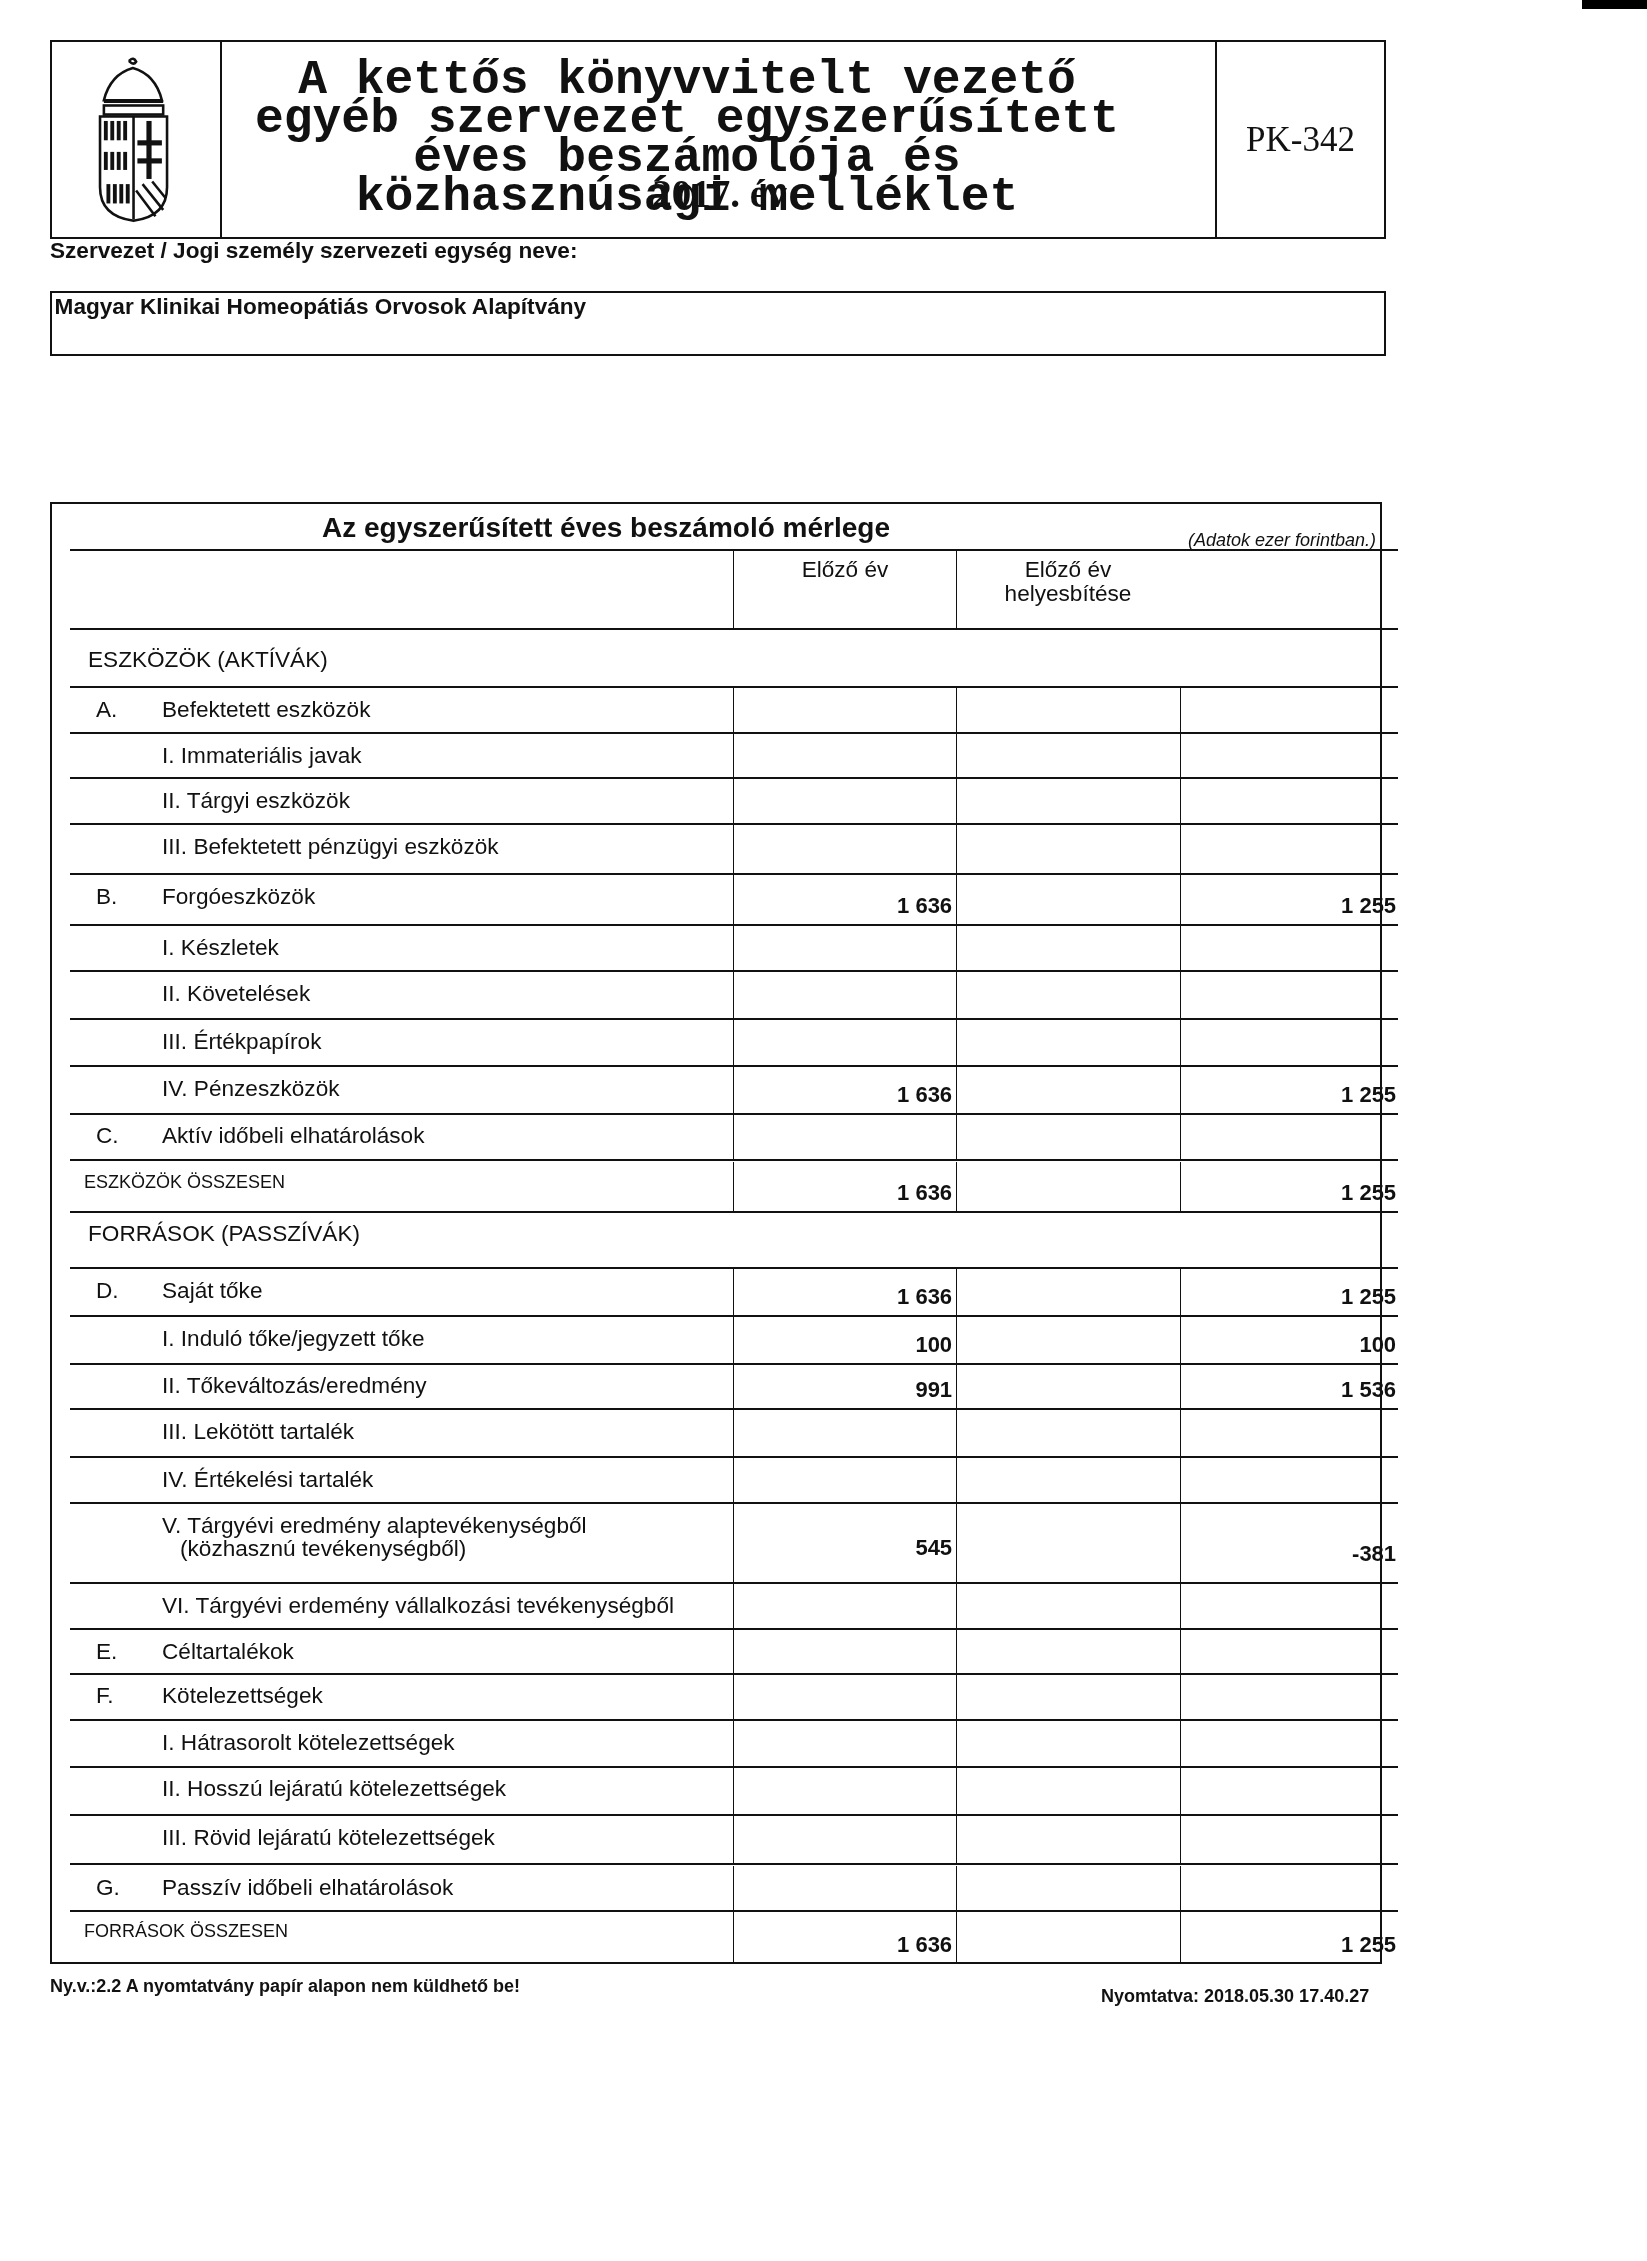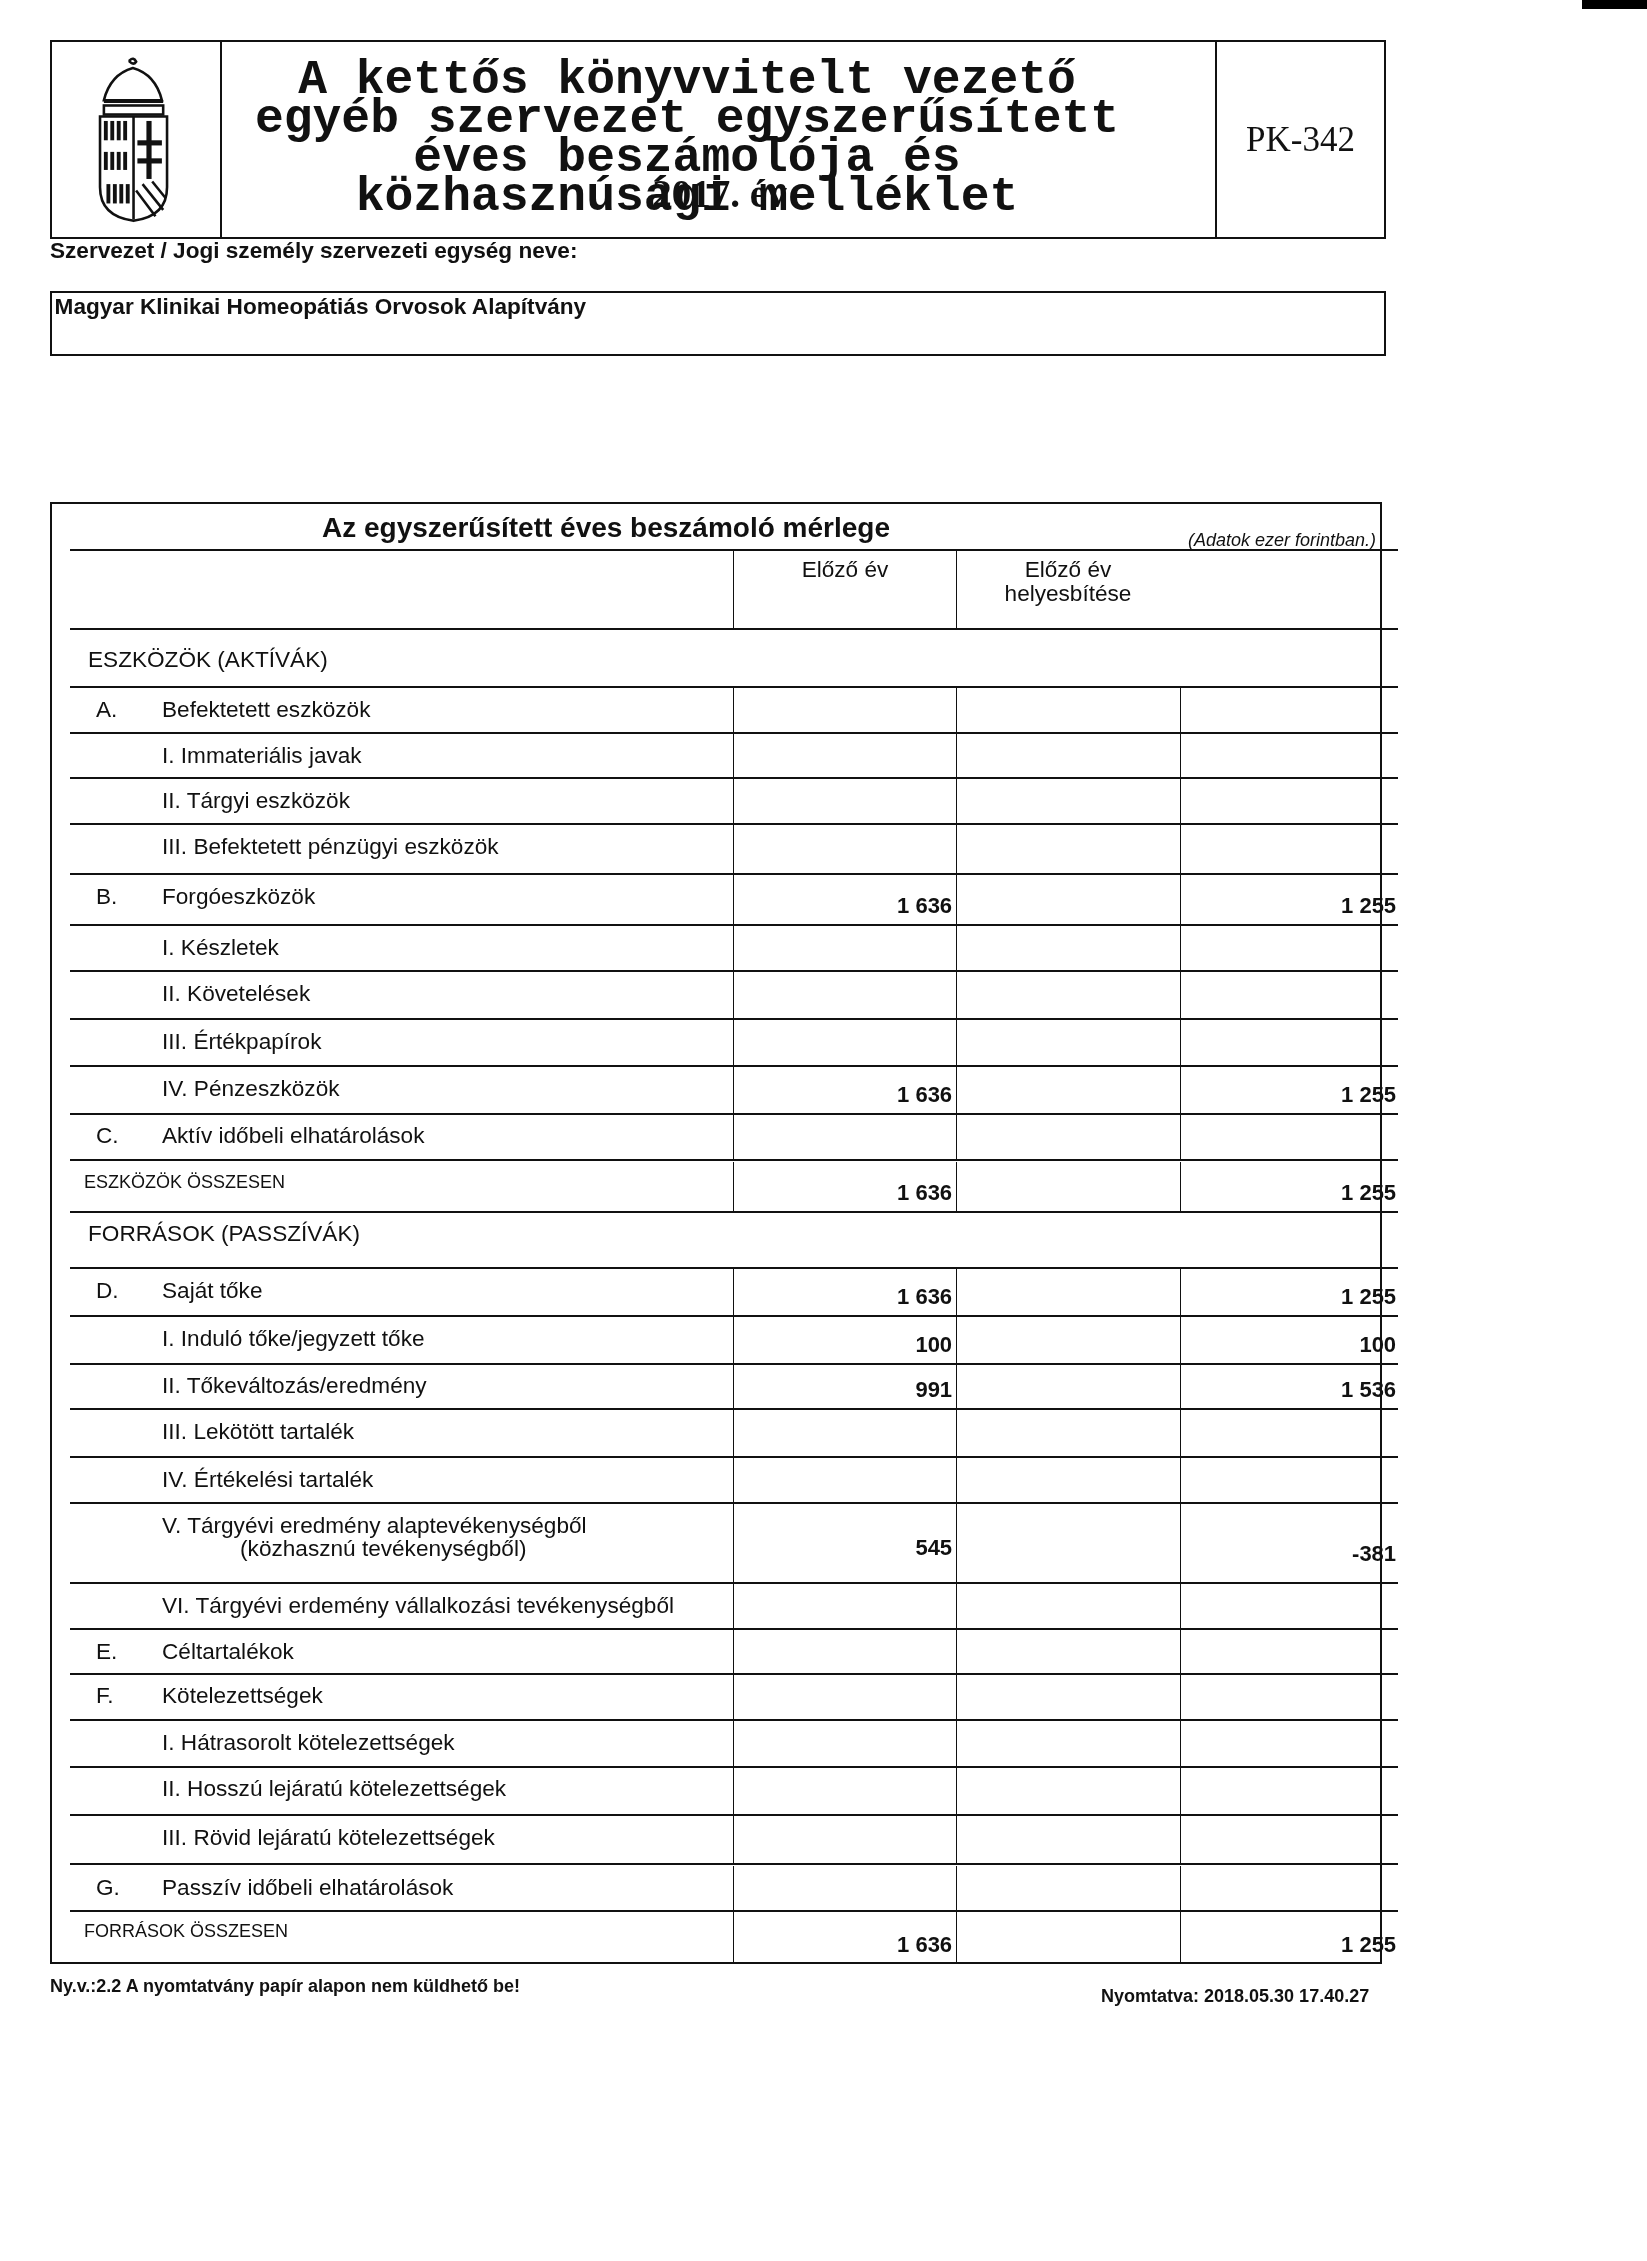--- a/index.html
+++ b/index.html
@@ -20,21 +20,21 @@
 
   
   .tbl { left: 50px; top: 502px; width: 1332px; height: 1462px; border: 2.6px solid #111; }
   .row { position: absolute; left: 0; width: 100%; border-bottom: 2.6px solid #111; box-sizing: border-box; margin-left: 18px; }
   .row:last-child { border-bottom: none; }
   .cell { position: absolute; top: 0; height: 100%; box-sizing: border-box; }
   .c1 { left: 663px; width: 223px; border-left: 1.9px solid #111; }
   .c2 { left: 886px; width: 223px; border-left: 1.9px solid #111; }
   .c3 { left: 1110px; width: 220px; border-left: 1.9px solid #111; }
   .val { position: absolute; right: 3.9px; bottom: 5.2px; font-size: 22px; font-weight: bold; }
-  .lbl { position: absolute; top: 9px; font-size: 22.6px; text-align: center; }
+  .lbl { position: absolute; top: 9px; font-size: 22.6px; }
   .lbl-letter { left: 26px; }
   .lbl-main { left: 92px; }
   .lbl-sub { left: 92px; }
   .lbl-section { left: 18px; top: 17px; font-size: 22.6px; }
   .lbl-total { left: 14px; top: 10.3px; font-size: 18px; }
   .lbl-two { line-height: 23px; }
 
   .title-text { position: absolute; left: 0; width: 1072px; text-align: center; top: 7.8px; font-size: 28px; font-weight: bold; }
   .title-unit { position: absolute; right: 22px; top: 26px; font-size: 18px; font-style: italic; text-align: center; }
   .col-hd { position: absolute; top: 6.5px; width: 100%; text-align: center; font-size: 22.6px; line-height: 24.5px; }

